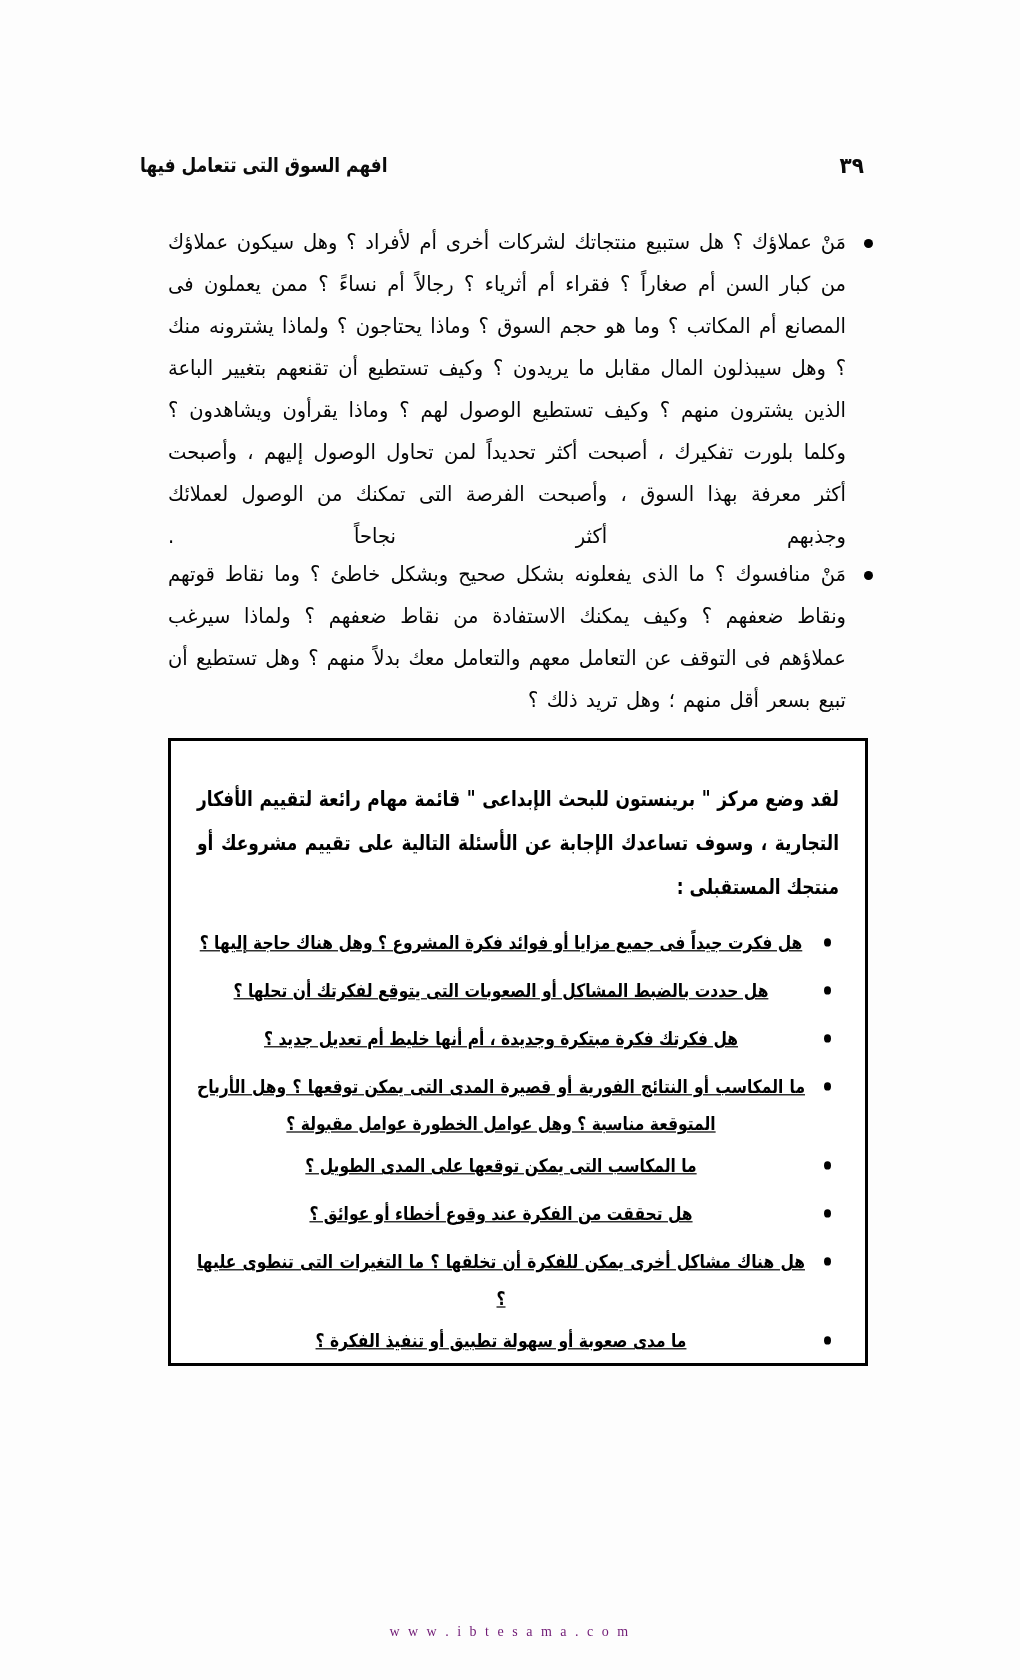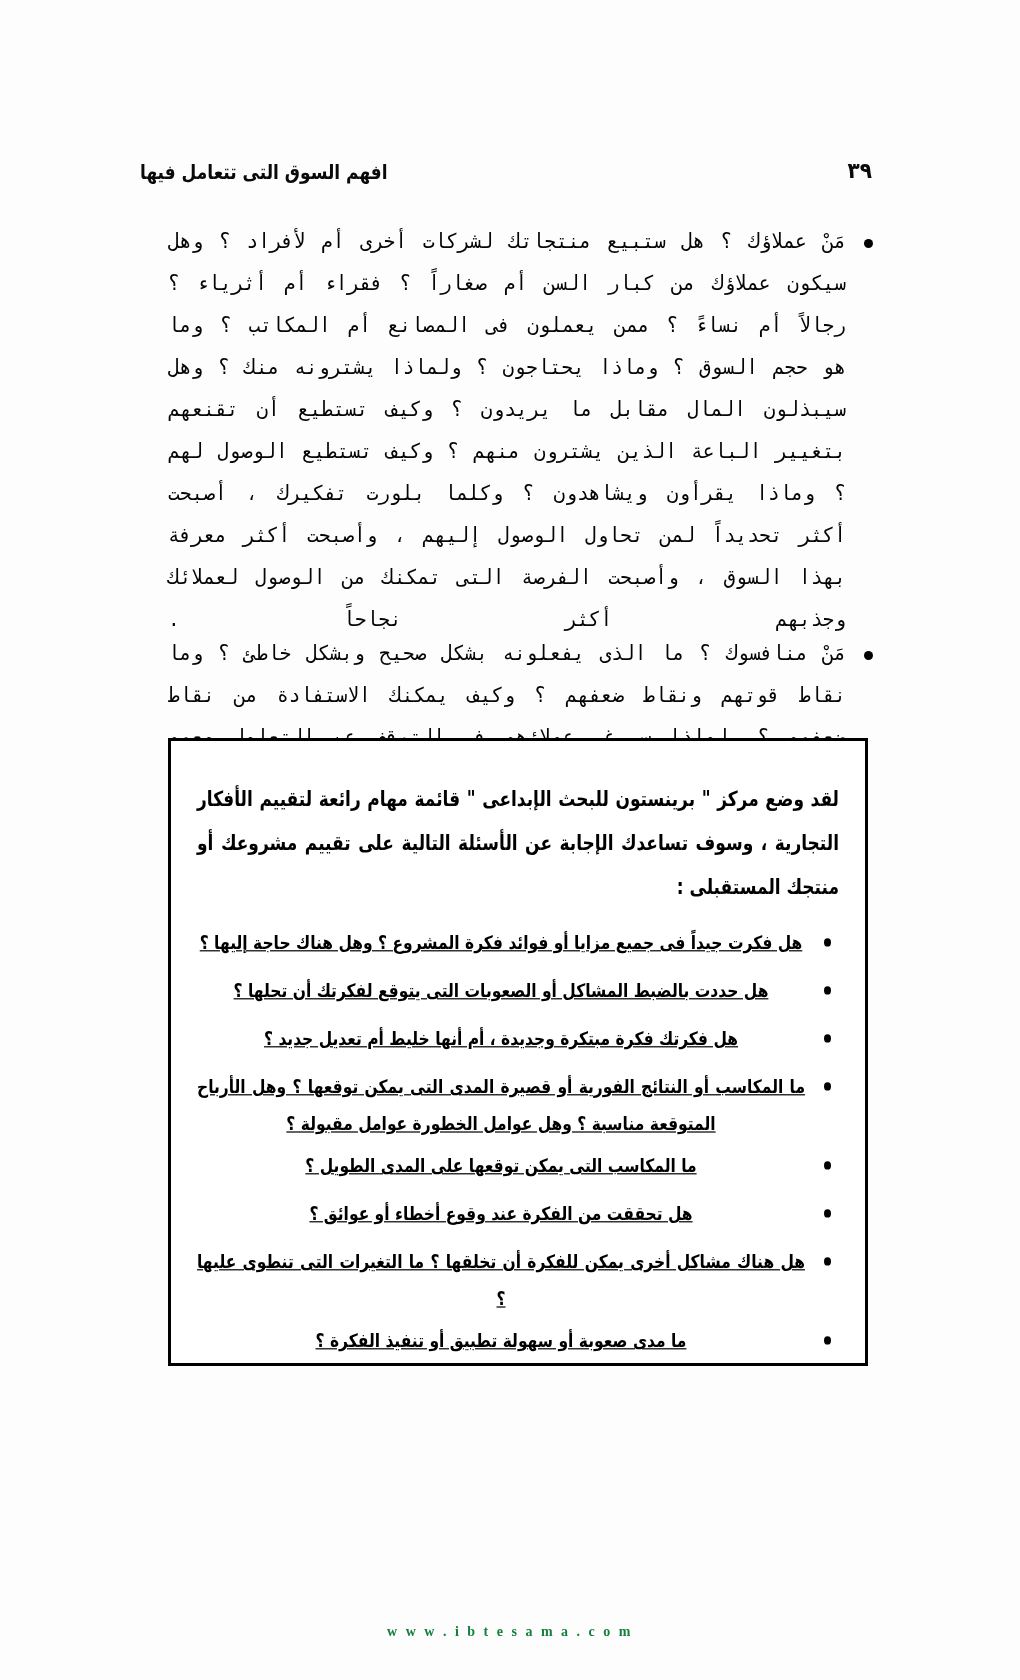--- a/index.html
+++ b/index.html
@@ -20,25 +20,25 @@
     position: absolute;
     inset: 0;
     background: #fdfdfd;
   }
 
   
   .running-head {
     position: absolute;
     top: 148px;
     left: 140px;
-    right: 148px;
+    right: 156px;
     height: 34px;
     display: flex;
     flex-direction: row-reverse;
-    align-items: flex-end;
+    align-items: center;
     justify-content: space-between;
   }
   .head-title {
     font-size: 17px;
     font-weight: 700;
     letter-spacing: 0px;
     color: #0a0a0a;
     transform: scaleY(1.18);
     transform-origin: center;
     white-space: nowrap;
@@ -59,21 +59,20 @@
     right: 148px;
     width: 706px;
   }
 
   .bullet-para {
     position: relative;
     display: block;
     margin-bottom: 12px;
     padding-left: 2px;
     padding-right: 26px;
-    font-family: Liberation Mono, monospace;
   }
   .bullet-dot {
     position: absolute;
     right: -1px;
     top: 17px;
     width: 9px;
     height: 9px;
     border-radius: 50%;
     background: #000;
   }
@@ -242,15 +241,15 @@
         </li>
         <li class="short">
           <span class="li-dot"></span>
           <span class="li-text">ما مدى صعوبة أو سهولة تطبيق أو تنفيذ الفكرة ؟</span>
         </li>
       </ul>
 
     </div>
   </div>
 
-  <div class="footer-url" style="color: #15803d; font-weight: bold;">w w w . i b t e s a m a . c o m</div>
+  <div class="footer-url" style="color: #701a75;">w w w . i b t e s a m a . c o m</div>
 
 </div>
 
 </body></html>

